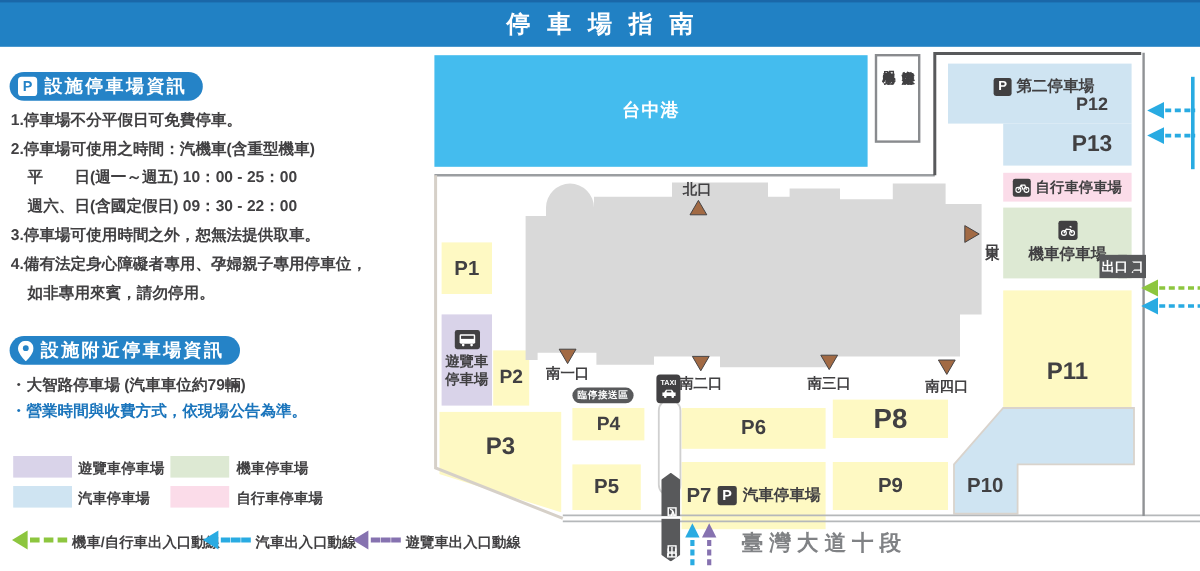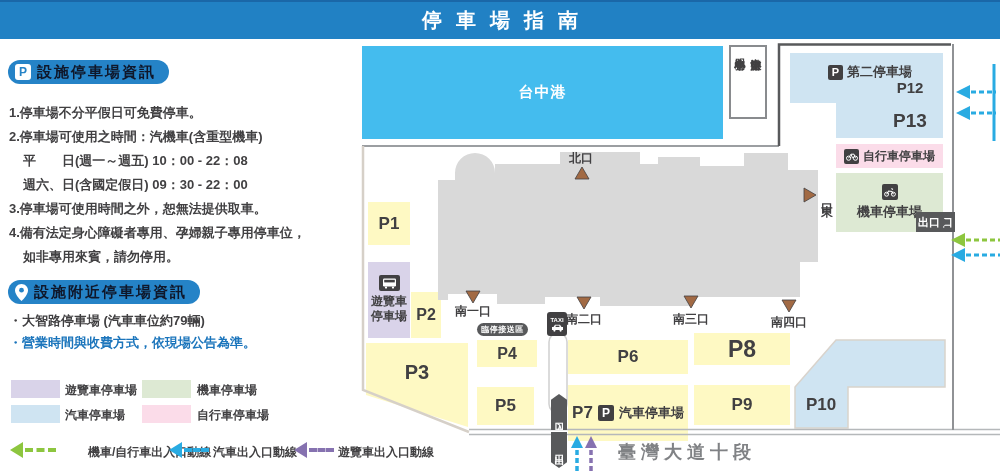--- a/index.html
+++ b/index.html
@@ -6,24 +6,24 @@
   #stage{position:relative;width:1000px;height:476px;background:#fff;overflow:hidden;
          font-family:"Liberation Sans","DejaVu Sans",sans-serif;color:#414042;}
   .abs{position:absolute;}
   
   #header{left:0;top:0;width:1000px;height:39px;background:#2181c4;border-top:2px solid #1a67a8;
           display:flex;align-items:center;justify-content:center;z-index:3;box-sizing:border-box;}
   #header .t{color:#fff;font-size:20px;font-weight:bold;letter-spacing:14px;text-indent:14px;}
   
   .pill{background:#2583c7;border-radius:13px;height:24px;display:inline-flex;align-items:center;
         gap:6px;padding:0 13px 0 7px;z-index:2;}
-  .pill .txt{color:#0f172a;font-size:15px;font-weight:bold;letter-spacing:2px;white-space:nowrap;}
+  .pill .txt{color:#ffffff;font-size:15px;font-weight:bold;letter-spacing:2px;white-space:nowrap;}
   .p-white{width:16px;height:16px;background:#fff;color:#2583c7;border-radius:3px;font-size:12px;
            font-weight:bold;display:flex;align-items:center;justify-content:center;}
-  .info-lines{font-size:13px;font-weight:bold;line-height:24px;white-space:nowrap;margin-top:13px;}
+  .info-lines{font-size:13px;font-weight:bold;line-height:24px;white-space:nowrap;}
   .info-lines .indent{padding-left:14px;}
   .nearby-lines{font-size:13px;font-weight:bold;line-height:22px;white-space:nowrap;}
   .nearby-lines .blue{color:#1b75bc;}
   .swatch{width:49px;height:18px;}
   .leg-label{font-size:12px;font-weight:bold;white-space:nowrap;}
   .flow-arrow{display:flex;align-items:center;height:16px;}
   .fa-head{width:0;height:0;border-top:8px solid transparent;border-bottom:8px solid transparent;}
   .fa-tail{flex:1;border-top:4px dashed;margin-left:2px;}
   .c-green .fa-head{border-right:13px solid #8dc63f;} .c-green .fa-tail{border-top-color:#8dc63f;}
   .c-blue  .fa-head{border-right:13px solid #29abe2;} .c-blue  .fa-tail{border-top-color:#29abe2;}
@@ -49,21 +49,21 @@
   </div>
 
   <div class="abs pill" style="left:8px;top:60px;">
     <span class="p-white">P</span>
     <span class="txt">設施停車場資訊</span>
   </div>
 
   <div class="abs info-lines" style="left:9px;top:88px;">
     <div>1.停車場不分平假日可免費停車。</div>
     <div>2.停車場可使用之時間：汽機車(含重型機車)</div>
-    <div class="indent">平　　日(週一～週五) 10：00 - 22：08</div>
+    <div class="indent">平　　日(週一～週五) 10：00 - 25：00</div>
     <div class="indent">週六、日(含國定假日) 09：30 - 22：00</div>
     <div>3.停車場可使用時間之外，恕無法提供取車。</div>
     <div>4.備有法定身心障礙者專用、孕婦親子專用停車位，</div>
     <div class="indent">如非專用來賓，請勿停用。</div>
   </div>
 
   <div class="abs pill" style="left:8px;top:280px;">
     <span style="display:flex;">
       <svg width="13" height="17" viewBox="0 0 13 17">
           <path d="M6.5 0C2.9 0 0 2.9 0 6.4 0 11 6.5 17 6.5 17S13 11 13 6.4C13 2.9 10.1 0 6.5 0z" fill="#fff"></path>
@@ -84,21 +84,21 @@
   <div class="abs leg-label" style="left:197px;top:382px;">機車停車場</div>
   <div class="abs swatch" style="left:11px;top:405px;background:#cfe4f2;"></div>
   <div class="abs leg-label" style="left:65px;top:407px;">汽車停車場</div>
   <div class="abs swatch" style="left:142px;top:405px;background:#fbdce9;"></div>
   <div class="abs leg-label" style="left:197px;top:407px;">自行車停車場</div>
 
   <div class="abs flow-arrow c-green" style="left:10px;top:442px;width:46px;">
     <span class="fa-head"></span>
       <span class="fa-tail"></span>
   </div>
-  <div class="abs leg-label" style="left:60px;top:444px;margin-left:28px;">機車/自行車出入口動線</div>
+  <div class="abs leg-label" style="left:60px;top:444px;">機車/自行車出入口動線</div>
   <div class="abs flow-arrow c-blue" style="left:169px;top:442px;width:40px;">
     <span class="fa-head"></span>
       <span class="fa-tail"></span>
   </div>
   <div class="abs leg-label" style="left:213px;top:444px;">汽車出入口動線</div>
   <div class="abs flow-arrow c-purple" style="left:294px;top:442px;width:40px;">
     <span class="fa-head"></span>
       <span class="fa-tail"></span>
   </div>
   <div class="abs leg-label" style="left:338px;top:444px;">遊覽車出入口動線</div>
@@ -140,20 +140,23 @@
     <span class="dark-badge" style="width:16px;height:16px;">
       <svg width="12" height="10" viewBox="0 0 12 10">
           <circle cx="2.6" cy="7.2" r="2" fill="none" stroke="#fff" stroke-width="1"></circle>
           <circle cx="9.4" cy="7.2" r="2" fill="none" stroke="#fff" stroke-width="1"></circle>
           <path d="M2.6 7.2 L4.6 4 L8 4.4 L9.4 7.2 M7.4 1.6 L9 2.4" fill="none" stroke="#fff" stroke-width="1.1"></path>
         </svg>
     </span>
     <span style="font-size:13px;font-weight:bold;">機車停車場</span>
   </div>
 
+  <div class="lot abs" style="left:836px;top:242px;width:107px;height:98px;font-size:20px;align-items:flex-end;padding-bottom:18px;box-sizing:border-box;">
+    <span>P11</span>
+  </div>
 
   <div class="lot abs" style="left:368px;top:202px;width:42px;height:43px;font-size:17px;">
     <span>P1</span>
   </div>
 
   <div class="abs" style="left:368px;top:262px;width:42px;height:76px;background:#d9d3e9;display:flex;flex-direction:column;align-items:center;padding-top:13px;box-sizing:border-box;gap:3px;z-index:0;">
     <span class="dark-badge" style="width:21px;height:16px;">
       <svg width="15" height="11" viewBox="0 0 15 11">
           <rect x="1" y="0.5" width="13" height="8" rx="1.2" fill="#fff"></rect>
           <rect x="2.2" y="1.8" width="10.6" height="2.6" fill="#414042"></rect>

